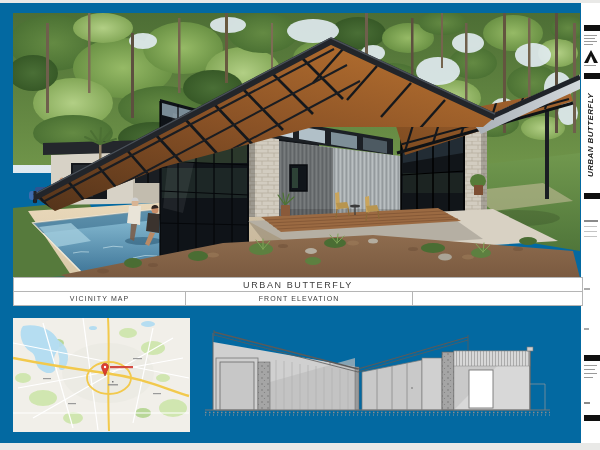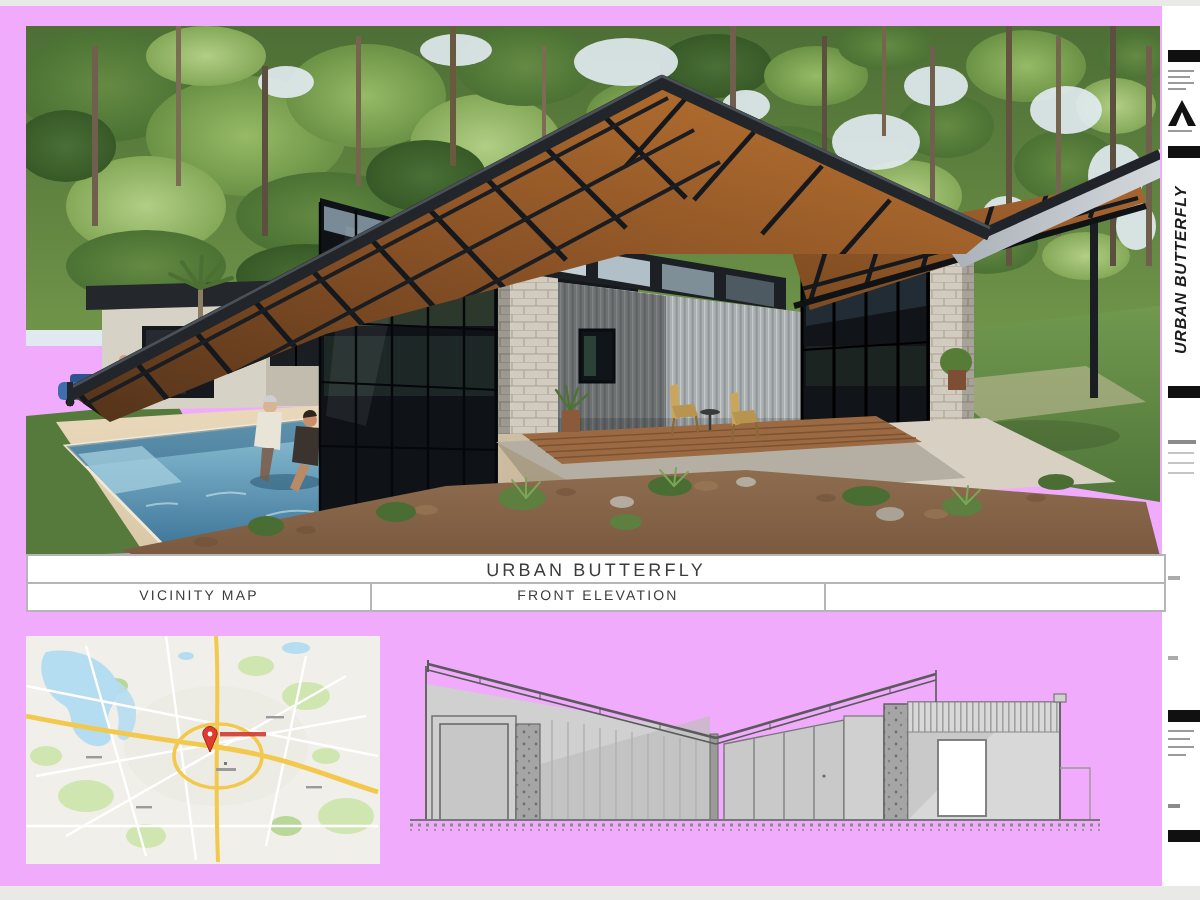--- a/index.html
+++ b/index.html
@@ -1,16 +1,16 @@
 <!DOCTYPE html>
 <html><head>
 <meta charset="utf-8">
 <style>
   html,body{margin:0;padding:0;background:#ffffff;}
-  #page{position:relative;width:600px;height:450px;background:#f0abfc;overflow:hidden;
+  #page{position:relative;width:600px;height:450px;background:#0369a1;overflow:hidden;
         font-family:"Liberation Sans",sans-serif;}
   .edge{position:absolute;left:0;width:600px;background:#e9e9e7;}
   .abs{position:absolute;}
   
   .band{position:absolute;box-sizing:border-box;border:1px solid #b5b5b5;background:#fff;
         display:flex;align-items:center;justify-content:center;color:#3c3c3c;}
   #title-band{left:13px;top:277px;width:570px;height:15px;font-size:9px;letter-spacing:1.6px;}
   .cell{position:absolute;box-sizing:border-box;border:1px solid #b5b5b5;background:#fff;
         top:291px;height:15px;display:flex;align-items:center;justify-content:center;
         font-size:7px;letter-spacing:1.1px;color:#3c3c3c;}

